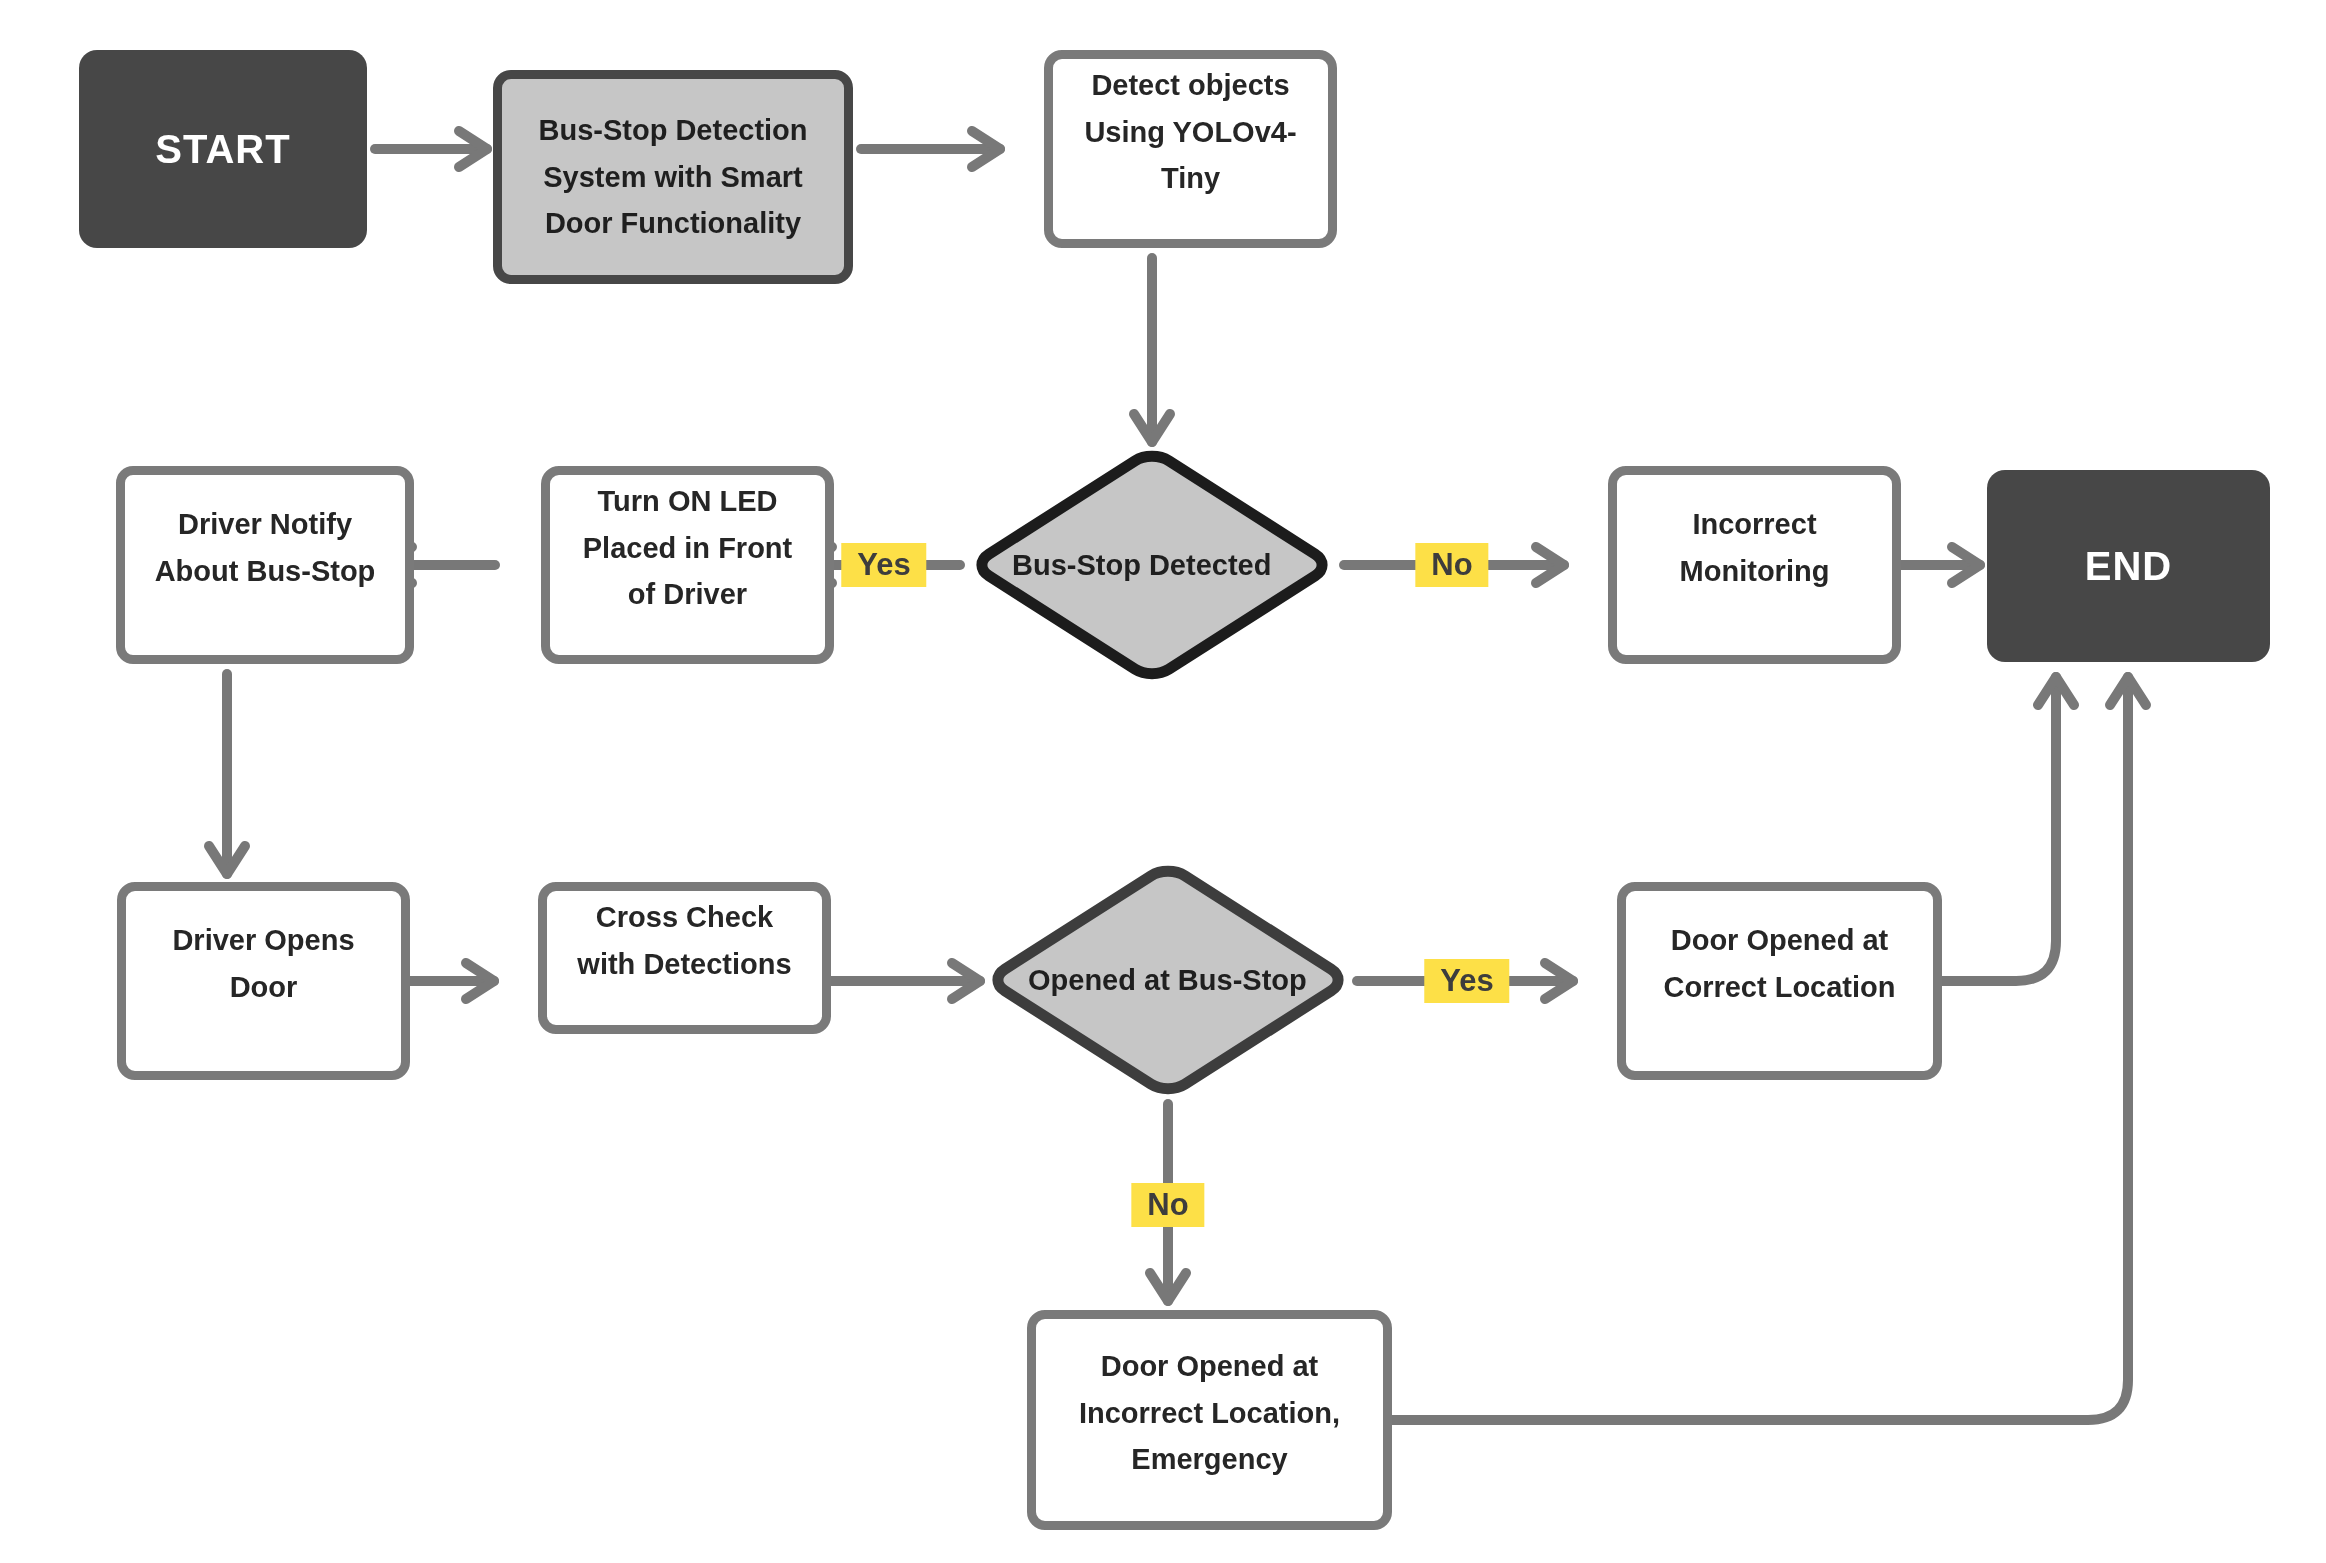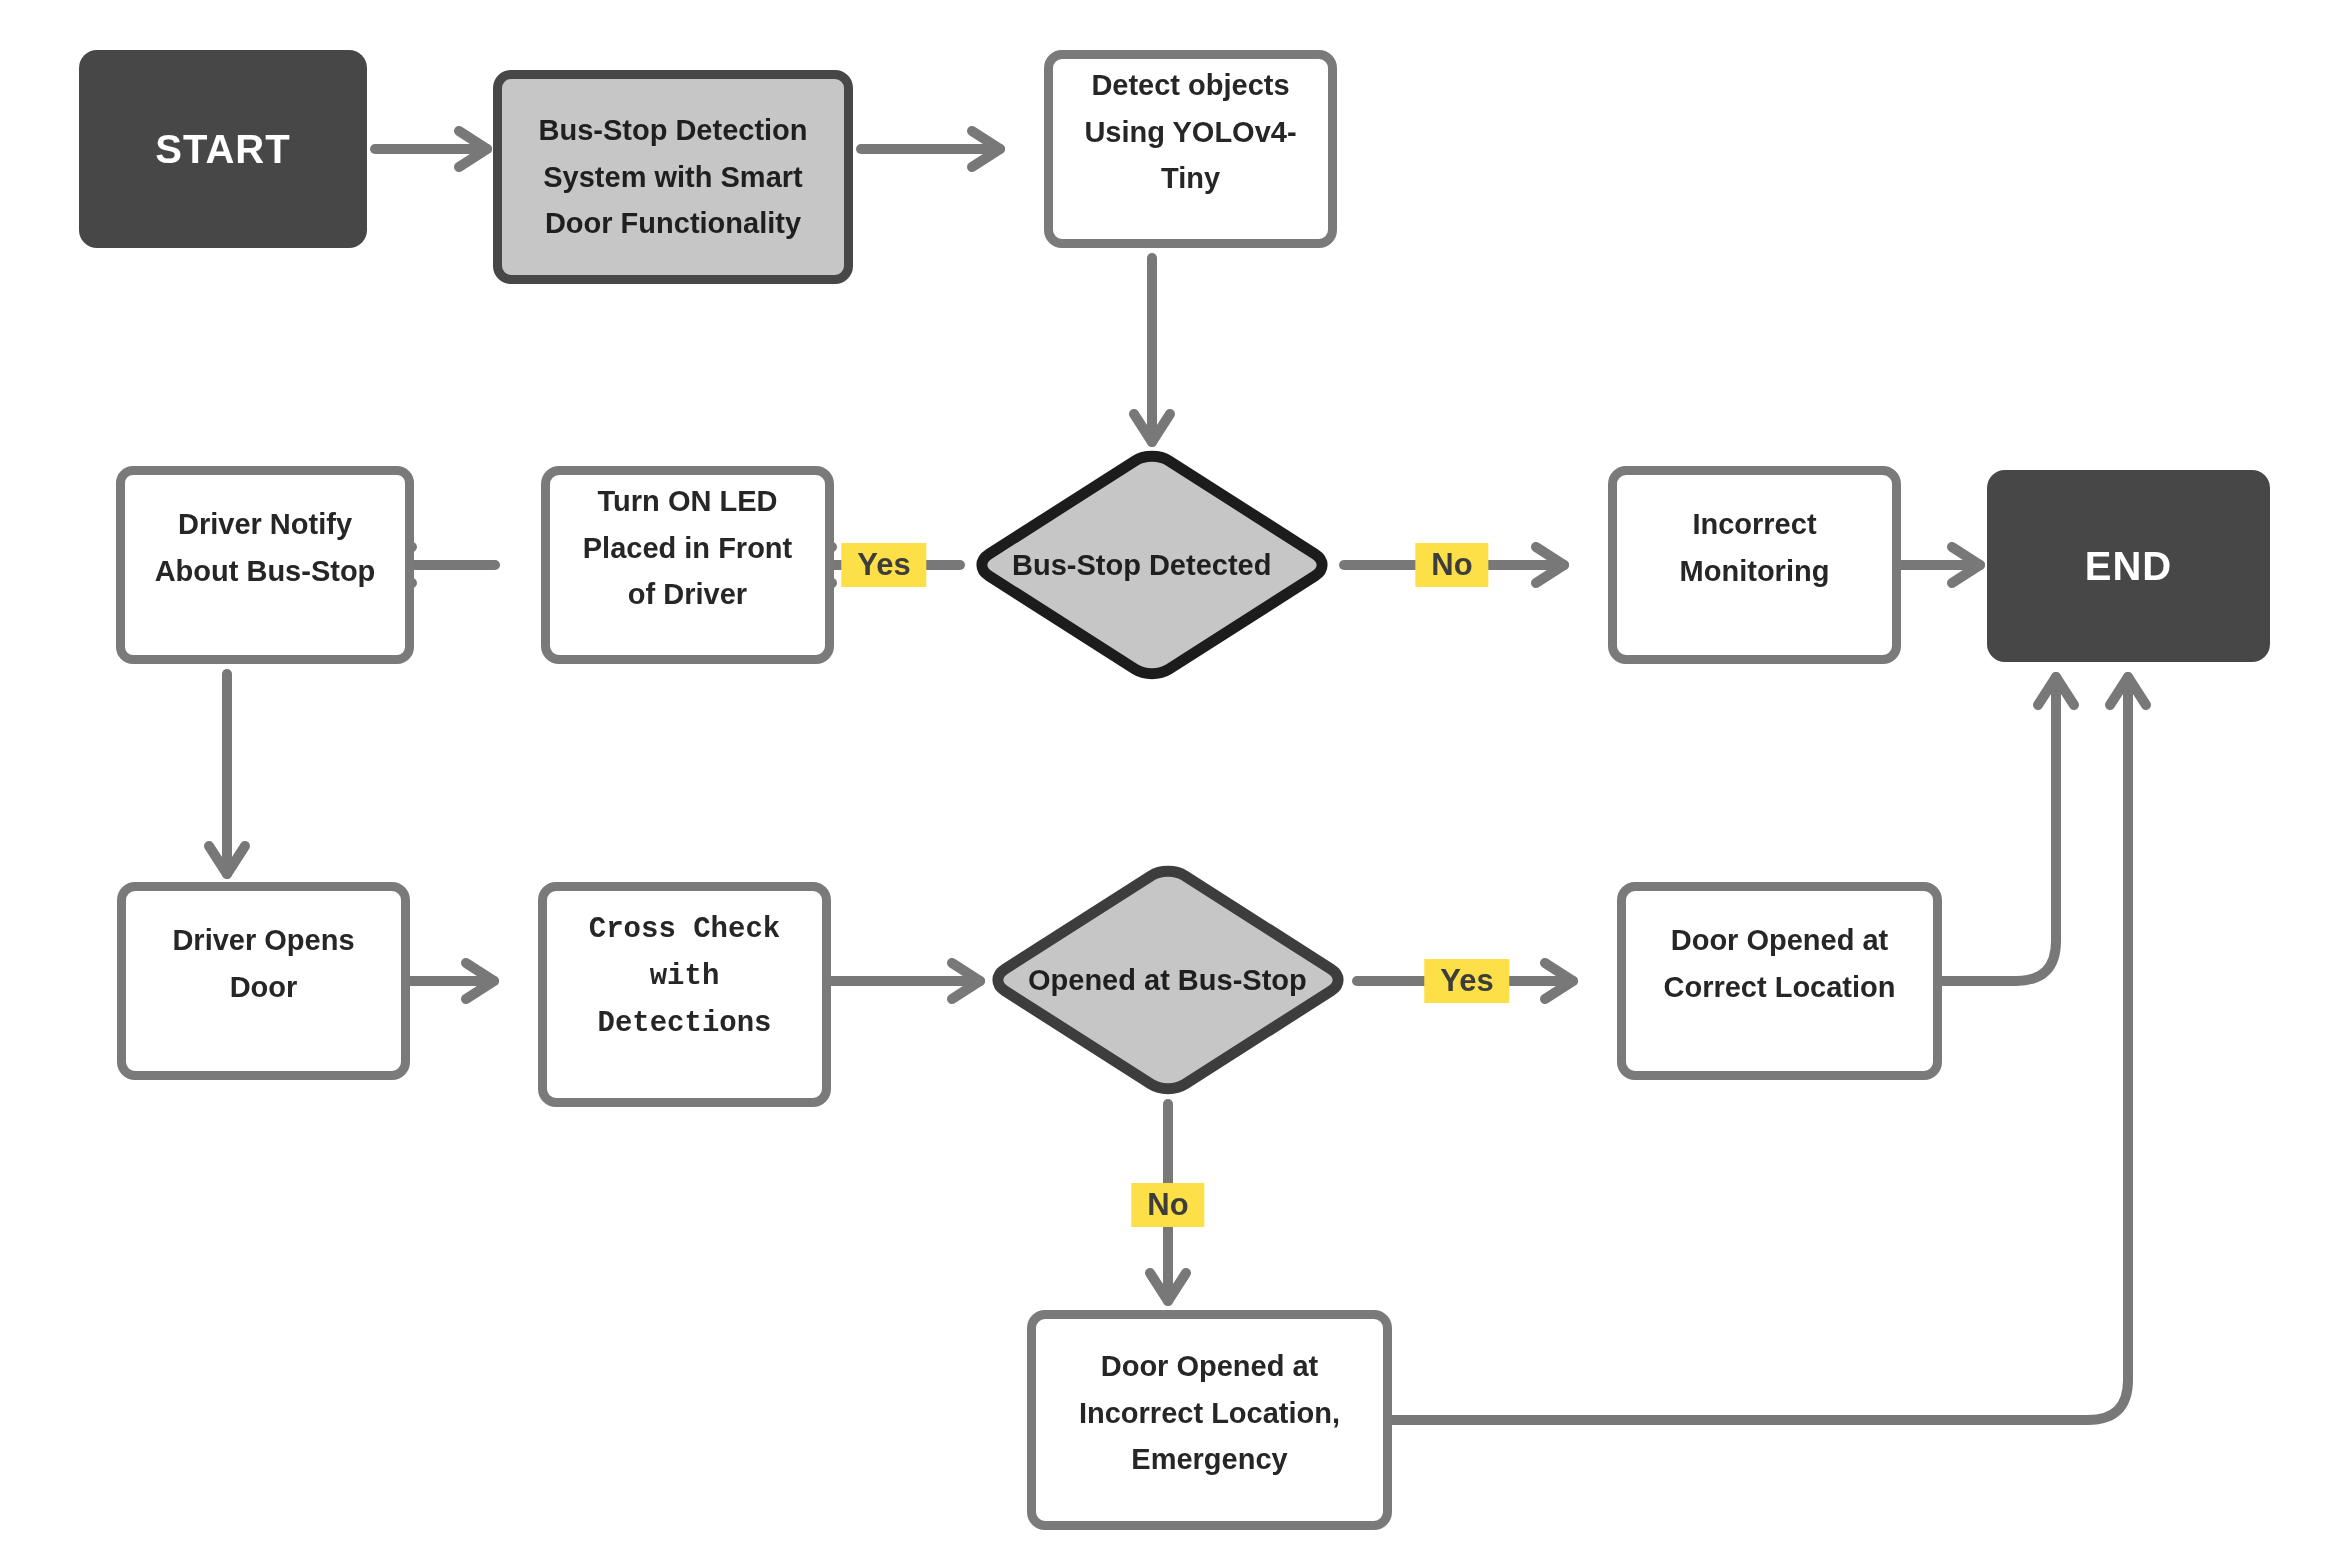--- a/index.html
+++ b/index.html
@@ -134,21 +134,21 @@
   </div>
 
   <div class="node terminal" style="left:1987px; top:470px; width:283px; height:192px;">
     <span>END</span>
   </div>
 
   <div class="node process" style="left:80px; top:882px; width:293px; height:198px;">
     <span>Driver Opens Door</span>
   </div>
 
-  <div class="node process" style="left:501px; top:882px; width:293px; height:225px;font-family:Liberation Mono, monospace;">
+  <div class="node process" style="left:501px; top:882px; width:293px; height:152px;">
     <span>Cross Check with Detections</span>
   </div>
 
   <div class="diamond-label" style="left:1168px; top:980px;">Opened at Bus-Stop</div>
 
   <div class="node process" style="left:1580px; top:882px; width:325px; height:198px;">
     <span>Door Opened at Correct Location</span>
   </div>
 
   <div class="node process" style="left:990px; top:1310px; width:365px; height:220px; padding-bottom:24px;">

